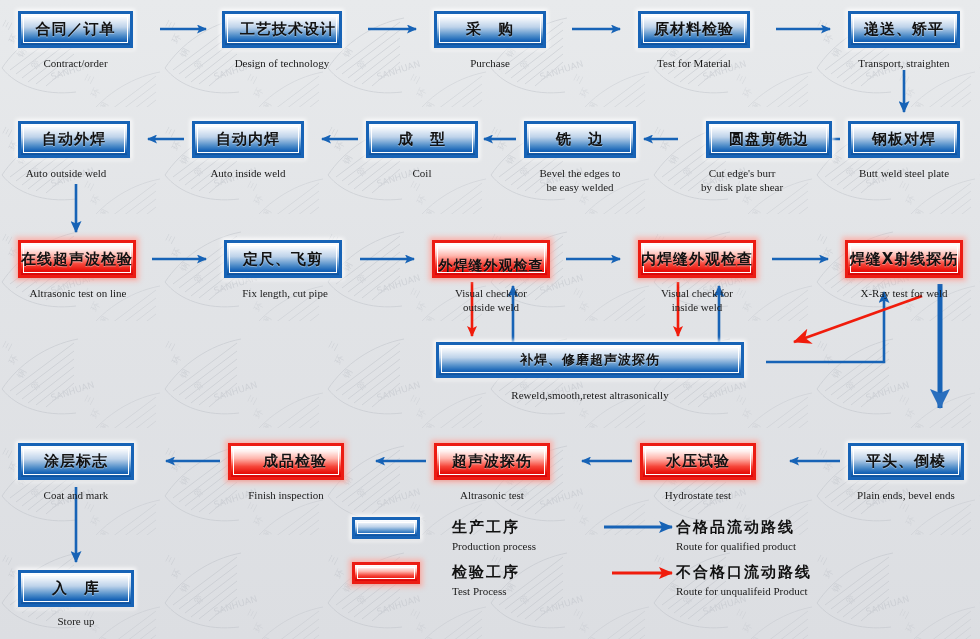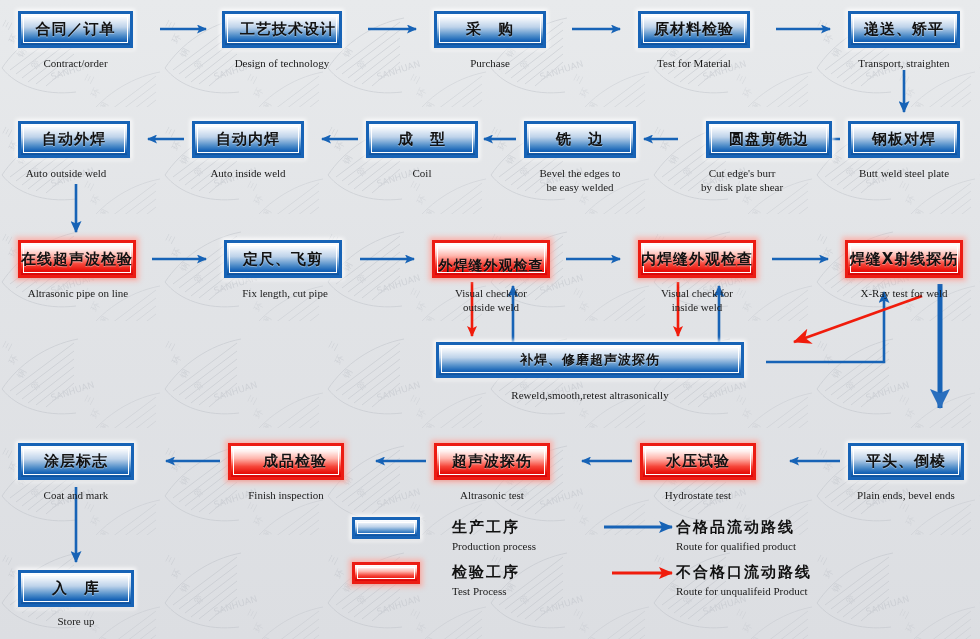--- a/index.html
+++ b/index.html
@@ -216,21 +216,21 @@
       </div>
       <div class="cap" style="left: 676px; top: 166px; width: 132px;">Cut edge's burr
 by disk plate shear</div>
       <div class="node blue" style="left: 848px; top: 121px; width: 112px; height: 37px; font-size: 15px;">
         <span class="cn">钢板对焊</span>
       </div>
       <div class="cap" style="left: 834px; top: 166px; width: 140px;">Butt weld steel plate</div>
       <div class="node red" style="left: 18px; top: 240px; width: 118px; height: 38px; font-size: 15px;">
         <span class="cn">在线超声波检验</span>
       </div>
-      <div class="cap" style="left: 8px; top: 286px; width: 140px;">Altrasonic pipe on line</div>
+      <div class="cap" style="left: 8px; top: 286px; width: 140px;">Altrasonic test on line</div>
       <div class="node blue" style="left: 224px; top: 240px; width: 118px; height: 38px; font-size: 15px;">
         <span class="cn">定尺、飞剪</span>
       </div>
       <div class="cap" style="left: 216px; top: 286px; width: 138px;">Fix length, cut pipe</div>
       <div class="node red" style="left: 432px; top: 240px; width: 118px; height: 38px; font-size: 14px; align-items: flex-end;">
         <span class="cn">外焊缝外观检查</span>
       </div>
       <div class="cap" style="left: 422px; top: 286px; width: 138px;">Visual check for
 outside weld</div>
       <div class="node red" style="left: 638px; top: 240px; width: 118px; height: 38px; font-size: 15px;">

